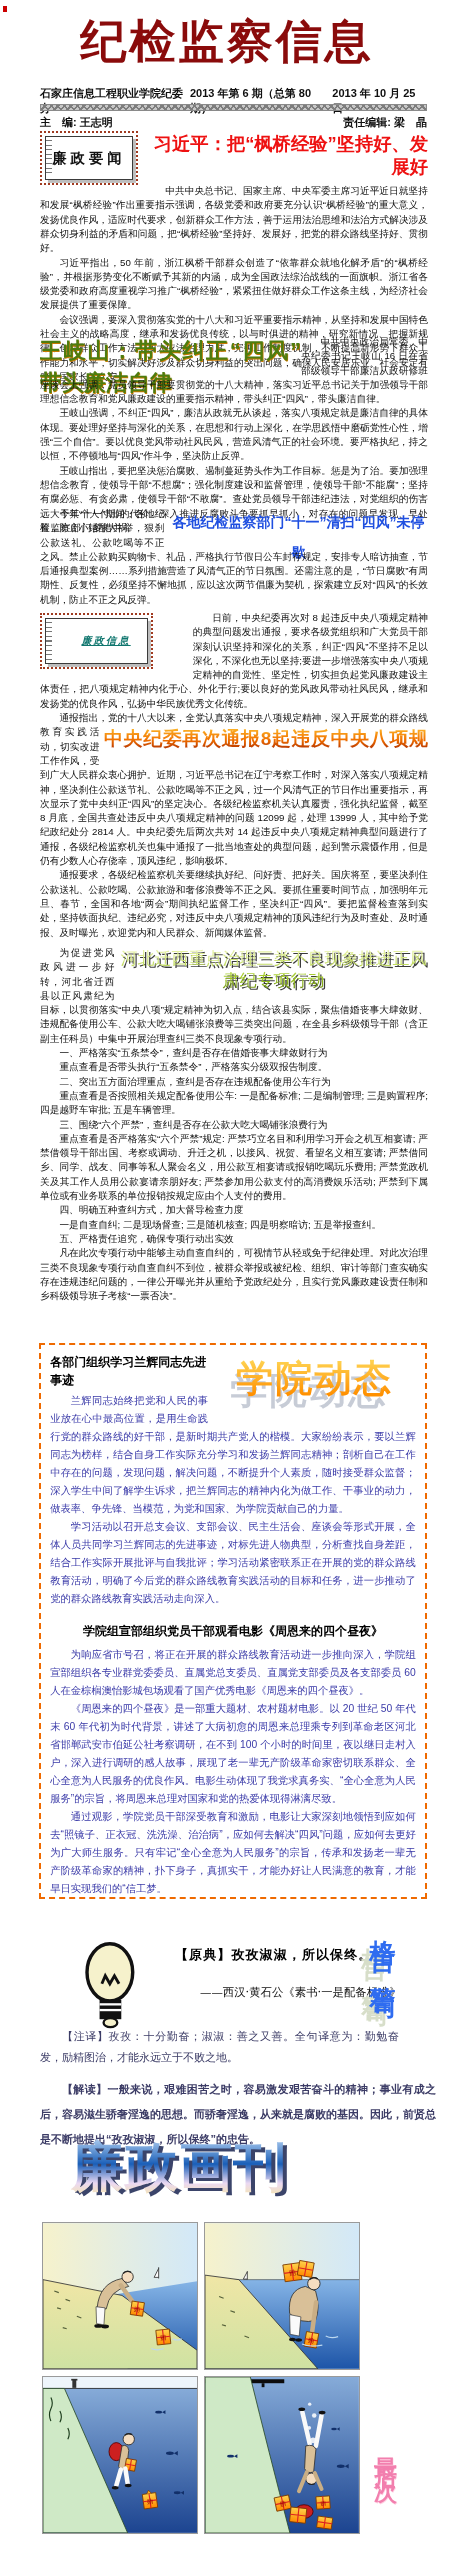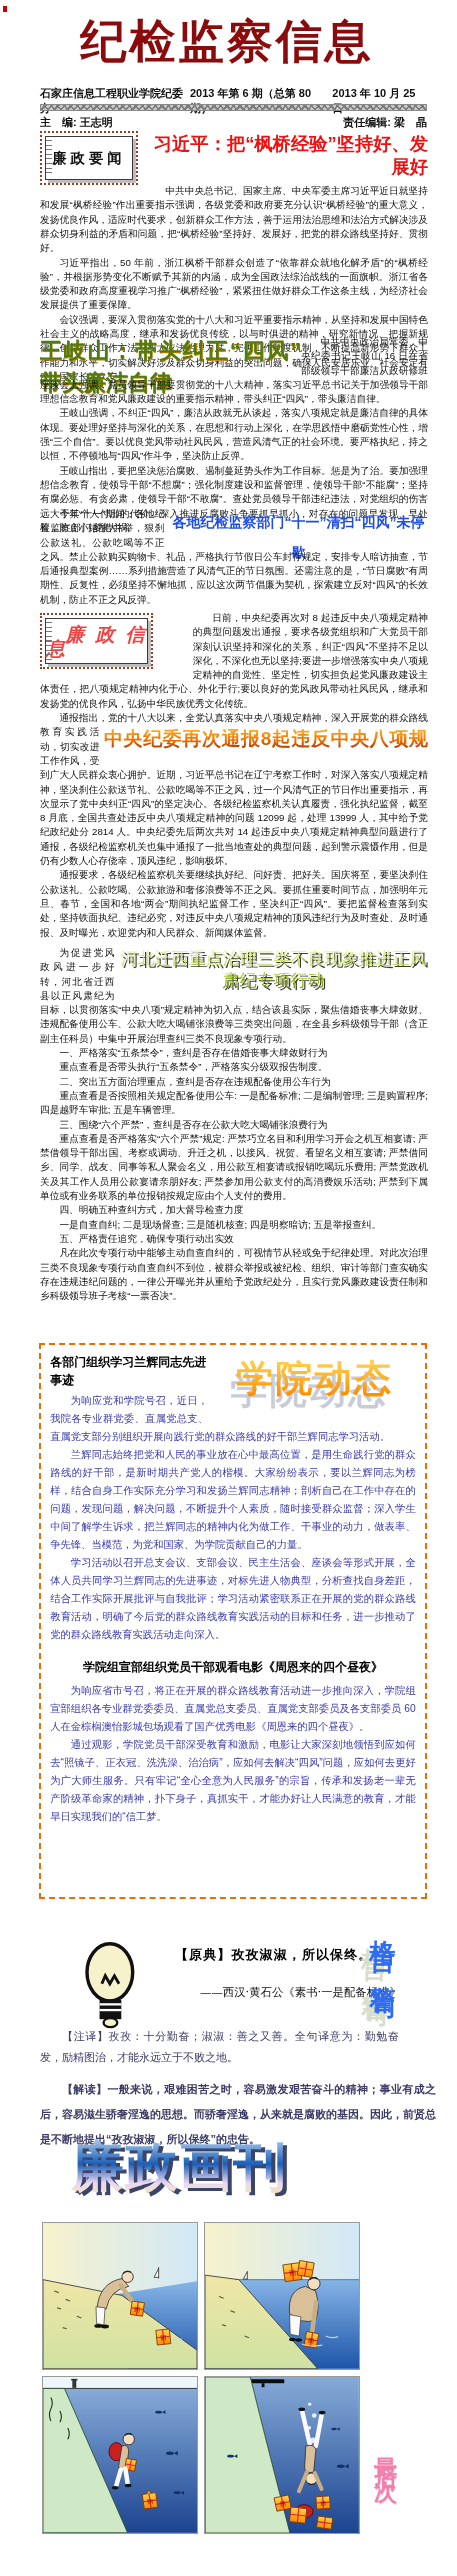--- a/index.html
+++ b/index.html
@@ -20,21 +20,21 @@
   
   .art{position:absolute;left:40px;width:388px;}
   .jp{margin:0;font-size:9.7px;line-height:14.3px;text-indent:2em;text-align:justify;}
   .clipwrap{float:left;border:2.3px dotted #a03a20;background:#fff;padding:2.9px;margin:2.3px 8px 3.4px 0;}
   .clipin{position:relative;border:1.1px solid #3a3a3a;background:#fff;box-shadow:2.9px 2.9px 0 #bdbdbd;
     display:flex;align-items:center;justify-content:center;}
   .clipin .spiral{position:absolute;left:0.6px;top:2.9px;bottom:2.9px;width:5.2px;
     background:repeating-linear-gradient(180deg,#777 0 1.1px,transparent 1.1px 4.6px);}
   .clip1{width:86px;height:42px;font-size:14.3px;font-weight:bold;letter-spacing:4px;color:#111;}
   .clip2{width:101px;height:44px;font-family:"DejaVu Serif","Liberation Serif",serif;
-    font-style:italic;font-weight:bold;font-size:19px;letter-spacing:2.3px;color:#ef4444;}
+    font-style:italic;font-weight:bold;font-size:10px;letter-spacing:2.3px;color:#0f766e;text-decoration:underline;}
   .clipwrap2{margin-right:40px;}
   .t-red{margin:3.4px 0 5.7px;text-align:right;font-size:18.3px;line-height:23px;font-weight:bold;color:#ee1111;text-indent:0;}
   .t-orange{float:left;width:261px;height:34px;font-size:22px;line-height:32px;font-weight:bold;color:#4d7c0f;
     text-shadow:0.6px 0.6px 0 #c87a00;text-indent:0;}
   .t-blue{float:right;width:259px;height:32px;font-size:14px;line-height:30px;font-weight:bold;color:#1f4fe0;
     text-align:center;text-indent:0;margin-left:4.6px;}
   .t-grad{float:right;width:324px;height:27.5px;margin:1.1px 0 2.3px 4.6px;
     font-size:19px;line-height:26px;font-weight:bold;text-indent:0;
     background:linear-gradient(180deg,#ffc330 0%,#f07000 50%,#901000 100%);
     -webkit-background-clip:text;background-clip:text;color:transparent;}
@@ -159,25 +159,25 @@
     <p class="jp">五、严格责任追究，确保专项行动出实效</p>
     <p class="jp">凡在此次专项行动中能够主动自查自纠的，可视情节从轻或免于纪律处理。对此次治理三类不良现象专项行动自查自纠不到位，被群众举报或被纪检、组织、审计等部门查实确实存在违规违纪问题的，一律公开曝光并从重给予党政纪处分，且实行党风廉政建设责任制和乡科级领导班子考核“一票否决”。</p>
   </div>
 
   <div class="abs clearfix" id="campus">
     <div class="banner">
       <span class="ghost">学院动态</span>
       <span class="main">学院动态</span>
     </div>
     <h3 class="campus-h1">各部门组织学习兰辉同志先进事迹</h3>
-    <p class="cp">为响应党和学院号召，近日，我院各专业群党委、直属党总支、直属党支部分别组织开展向践行党的群众路线的好干部兰辉同志学习活动。</p>
     <p class="cp">兰辉同志始终把党和人民的事业放在心中最高位置，是用生命践行党的群众路线的好干部，是新时期共产党人的楷模。大家纷纷表示，要以兰辉同志为榜样，结合自身工作实际充分学习和发扬兰辉同志精神；剖析自己在工作中存在的问题，发现问题，解决问题，不断提升个人素质，随时接受群众监督；深入学生中间了解学生诉求，把兰辉同志的精神内化为做工作、干事业的动力，做表率、争先锋、当模范，为党和国家、为学院贡献自己的力量。</p>
     <p class="cp">学习活动以召开总支会议、支部会议、民主生活会、座谈会等形式开展，全体人员共同学习兰辉同志的先进事迹，对标先进人物典型，分析查找自身差距，结合工作实际开展批评与自我批评；学习活动紧密联系正在开展的党的群众路线教育活动，明确了今后党的群众路线教育实践活动的目标和任务，进一步推动了党的群众路线教育实践活动走向深入。</p>
     <h3 class="campus-h2">学院组宣部组织党员干部观看电影《周恩来的四个昼夜》</h3>
     <p class="cp">为响应省市号召，将正在开展的群众路线教育活动进一步推向深入，学院组宣部组织各专业群党委委员、直属党总支委员、直属党支部委员及各支部委员 60 人在金棕榈澳怡影城包场观看了国产优秀电影《周恩来的四个昼夜》。</p>
+    <p class="cp">《周恩来的四个昼夜》是一部重大题材、农村题材电影。以 20 世纪 50 年代末 60 年代初为时代背景，讲述了大病初愈的周恩来总理乘专列到革命老区河北省邯郸武安市伯延公社考察调研，在不到 100 个小时的时间里，夜以继日走村入户，深入进行调研的感人故事，展现了老一辈无产阶级革命家密切联系群众、全心全意为人民服务的优良作风。电影生动体现了我党求真务实、“全心全意为人民服务”的宗旨，将周恩来总理对国家和党的热爱体现得淋漓尽致。</p>
     <p class="cp">通过观影，学院党员干部深受教育和激励，电影让大家深刻地领悟到应如何去“照镜子、正衣冠、洗洗澡、治治病”，应如何去解决“四风”问题，应如何去更好为广大师生服务。只有牢记“全心全意为人民服务”的宗旨，传承和发扬老一辈无产阶级革命家的精神，扑下身子，真抓实干，才能办好让人民满意的教育，才能早日实现我们的“信工梦。</p>
   </div>
 
   <div class="abs" style="left:79px;top:1939px;width:64px;height:101px">
     <svg viewBox="0 0 112 176" width="64" height="101">
       <ellipse cx="54" cy="58" rx="40" ry="50" fill="#f6f2cc" stroke="#111" stroke-width="6"></ellipse>
       <path d="M40,78 l6,-14 l8,14 l8,-14 l8,14" fill="none" stroke="#111" stroke-width="5"></path>
       <rect x="36" y="106" width="38" height="34" fill="#111"></rect>
       <rect x="36" y="112" width="38" height="4" fill="#fff"></rect>
       <rect x="36" y="122" width="38" height="4" fill="#fff"></rect>

